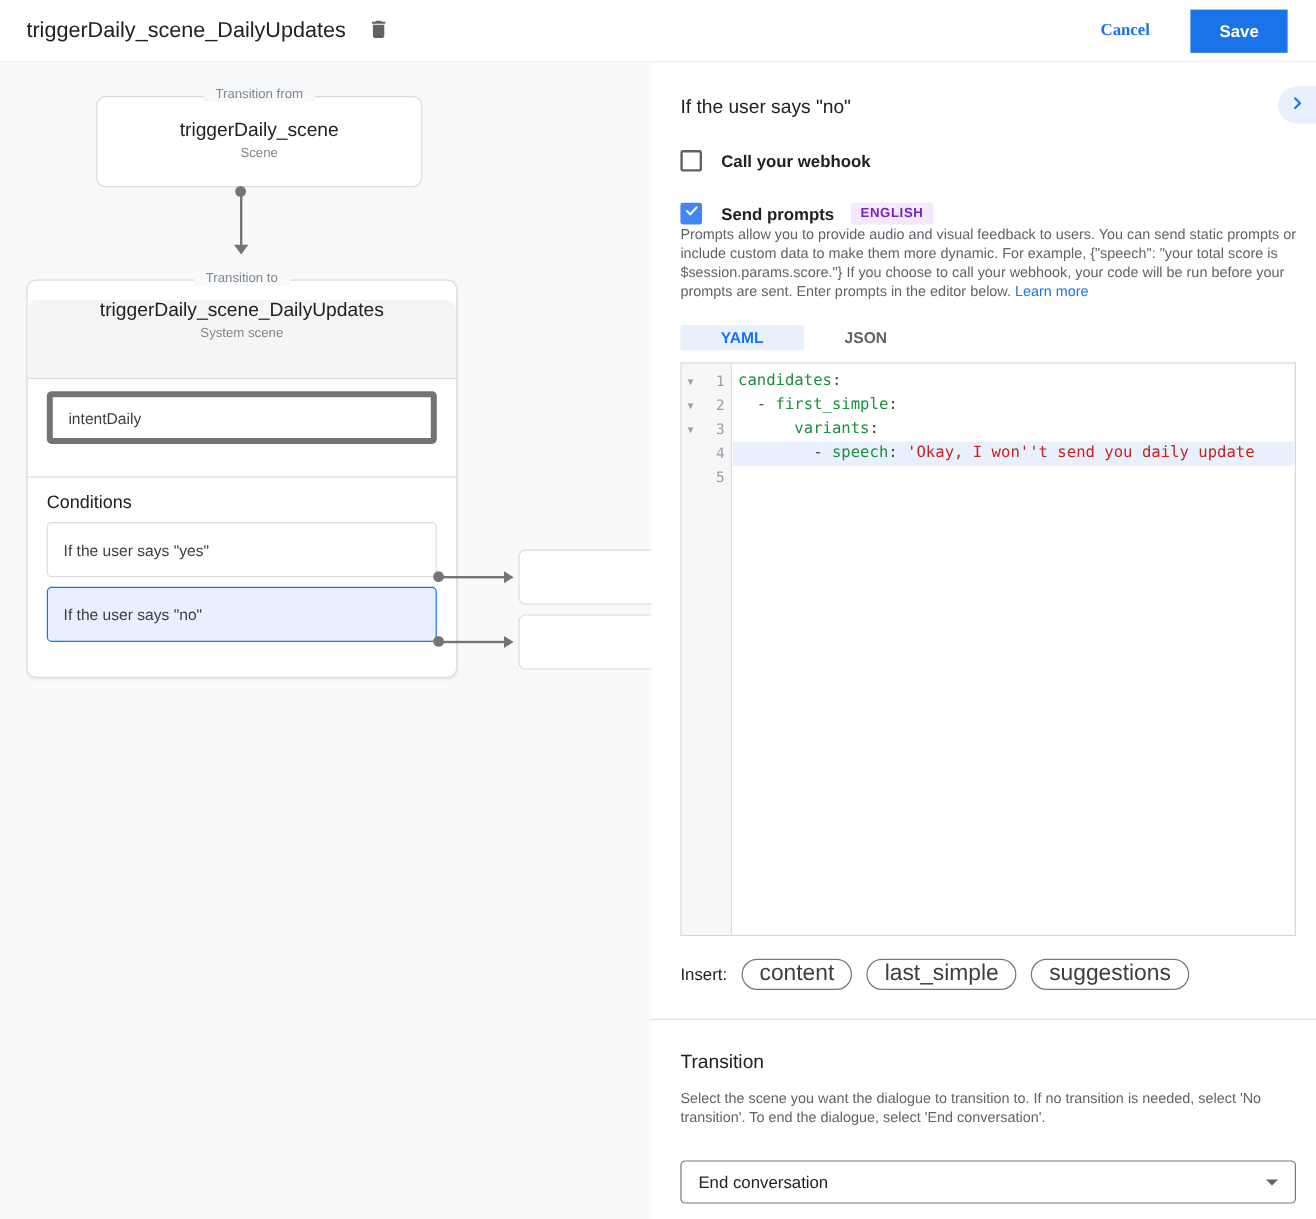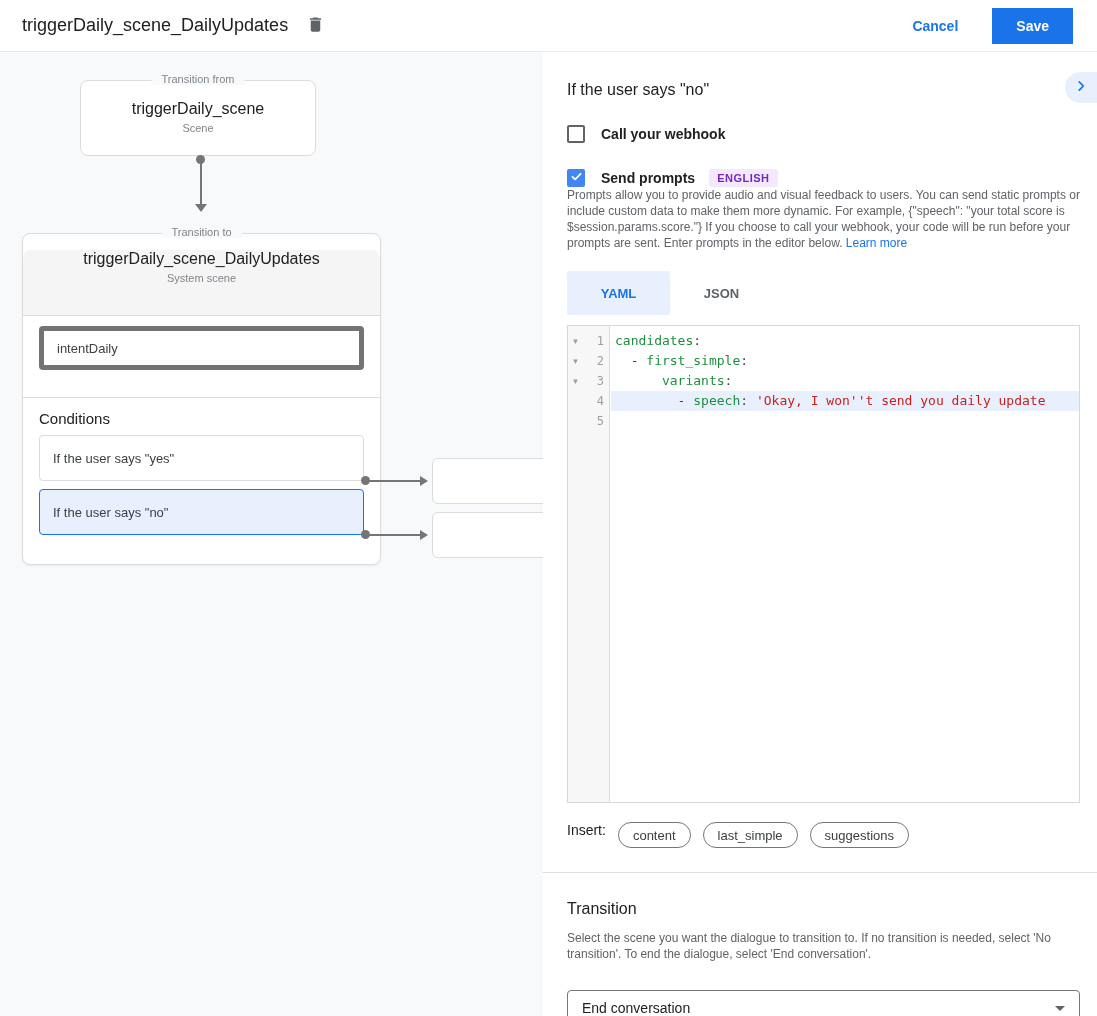--- a/index.html
+++ b/index.html
@@ -6,31 +6,31 @@
   html,body { width:1097px; height:1016px; overflow:hidden; }
   body { font-family:"Liberation Sans", sans-serif; background:#fff; color:#202124; }
 
   
   .topbar { height:52px; display:flex; align-items:center; padding:0 24px 0 22px;
             border-bottom:1px solid #e8eaed; background:#fff; }
   .topbar-title { font-size:18px; font-weight:500; color:#202124; }
   .trash-btn { margin-left:18px; background:none; border:none; cursor:pointer; display:flex; align-items:center; }
   .topbar-spacer { flex:1; }
   .cancel-btn { background:none; border:none; color:#1a73e8; font-size:14px; font-weight:700;
-                font-family:Liberation Sans, sans-serif; margin-right:34px; cursor:pointer; }
+                font-family:Liberation Serif, serif; margin-right:34px; cursor:pointer; }
   .save-btn { background:#1a73e8; color:#fff; border:none; border-radius:0; font-family:inherit;
               font-size:14px; font-weight:700; padding:0 24px; height:36px; cursor:pointer; }
 
   .main { display:flex; height:964px; }
 
   
   .canvas { position:relative; width:543px; background:#f8f9fa; overflow:hidden; flex:none; }
   .legend { position:absolute; top:-8px; left:50%; transform:translateX(-50%); font-size:11px;
             color:#80868b; background:#f8f9fa; padding:0 10px; white-space:nowrap; }
-  .from-box { position:absolute; left:80px; top:28px; width:236px; height:76px;
+  .from-box { position:absolute; left:80px; top:28px; width:272px; height:76px;
               background:#fff; border:1px solid #dadce0; border-radius:8px; }
   .node-title { text-align:center; font-size:16px; color:#202124; margin-top:19px; }
   .node-sub { text-align:center; font-size:11px; color:#80868b; margin-top:4px; }
 
   .conn-dot { position:absolute; width:9px; height:9px; border-radius:50%; background:#757575; }
   .vline { position:absolute; width:2px; background:#757575; }
   .arrow-down { position:absolute; width:0; height:0; border-left:6px solid transparent;
                 border-right:6px solid transparent; border-top:8px solid #757575; }
   .hline { position:absolute; height:2px; background:#757575; }
   .arrow-right { position:absolute; width:0; height:0; border-top:5px solid transparent;
@@ -67,42 +67,42 @@
               flex:none; cursor:pointer; }
   .checkbox.checked { background:#4285f4; border-color:#4285f4; display:flex; align-items:center;
                       justify-content:center; }
   .check-label { margin-left:16px; font-size:14px; font-weight:700; color:#202124; }
   .lang-badge { margin-left:14px; font-size:11px; font-weight:700; letter-spacing:.5px;
                 color:#7627bb; background:#f3e8fd; padding:3px 8px; border-radius:3px; }
   .prompts-desc { margin-top:0; font-size:12px; line-height:16px; color:#5f6368; max-width:520px; }
   .learn-more { color:#1a73e8; text-decoration:none; cursor:pointer; }
 
   .tabs { display:flex; margin-top:20px; }
-  .tab { width:103px; height:44px; display:flex; align-items:center; justify-content:center;
+  .tab { width:103px; height:21px; display:flex; align-items:center; justify-content:center;
          font-size:13px; font-weight:700; color:#5f6368; cursor:pointer; border-radius:2px; }
   .tab.active { color:#1a73e8; background:#e8f0fe; }
 
   .editor { position:relative; margin-top:10px; height:478px; border:1px solid #d7d7d7; background:#fff;
             font-family:"DejaVu Sans Mono", monospace; font-size:13px; overflow:hidden; }
   .gutter { position:absolute; left:0; top:0; bottom:0; width:42px; background:#f7f7f7;
             border-right:1px solid #ddd; padding-top:5px; }
   .g-row { display:flex; align-items:center; height:20px; }
   .fold { width:15px; text-align:center; font-size:8px; color:#9aa0a6; font-family:"Liberation Sans",sans-serif; }
   .lnum { flex:1; text-align:right; padding-right:5px; font-size:12px; color:#9aa0a6; }
   .code { position:absolute; left:43px; top:0; right:0; bottom:0; padding-top:5px; }
   .c-row { height:20px; line-height:20px; white-space:pre; overflow:hidden; padding-left:4px; }
   .c-row.active { background:#e8f0fe; }
   .tk-key { color:#1e8e3e; }
   .tk-punc { color:#444746; }
   .tk-str { color:#c5221f; }
 
-  .insert-row { display:flex; align-items:flex-start; margin-top:19px; }
+  .insert-row { display:flex; align-items:center; margin-top:19px; }
   .insert-label { font-size:14px; color:#202124; margin-right:12px; }
   .pill { height:26px; border:1px solid #747775; border-radius:13px; background:#fff; padding:0 14px;
-          font-family:inherit; font-size:13px; color:#3c4043; margin-right:12px; cursor:pointer; }
+          font-family:inherit; font-size:19px; color:#3c4043; margin-right:12px; cursor:pointer; }
 
   .panel-divider { margin:24px -17px 0 -24px; border-top:1px solid #e0e0e0; }
   .transition-title { font-size:16px; color:#202124; margin-top:27px; }
   .transition-desc { margin-top:12px; font-size:12px; line-height:16px; color:#5f6368; max-width:512px; }
   .dropdown { margin-top:28px; height:36px; border:1px solid #747775; border-radius:4px; background:#fff;
               display:flex; align-items:center; padding:0 14px; font-size:14px; color:#202124;
               cursor:pointer; }
   .dropdown-caret { margin-left:auto; width:0; height:0; border-left:5px solid transparent;
                     border-right:5px solid transparent; border-top:5px solid #5f6368; }
 </style>

